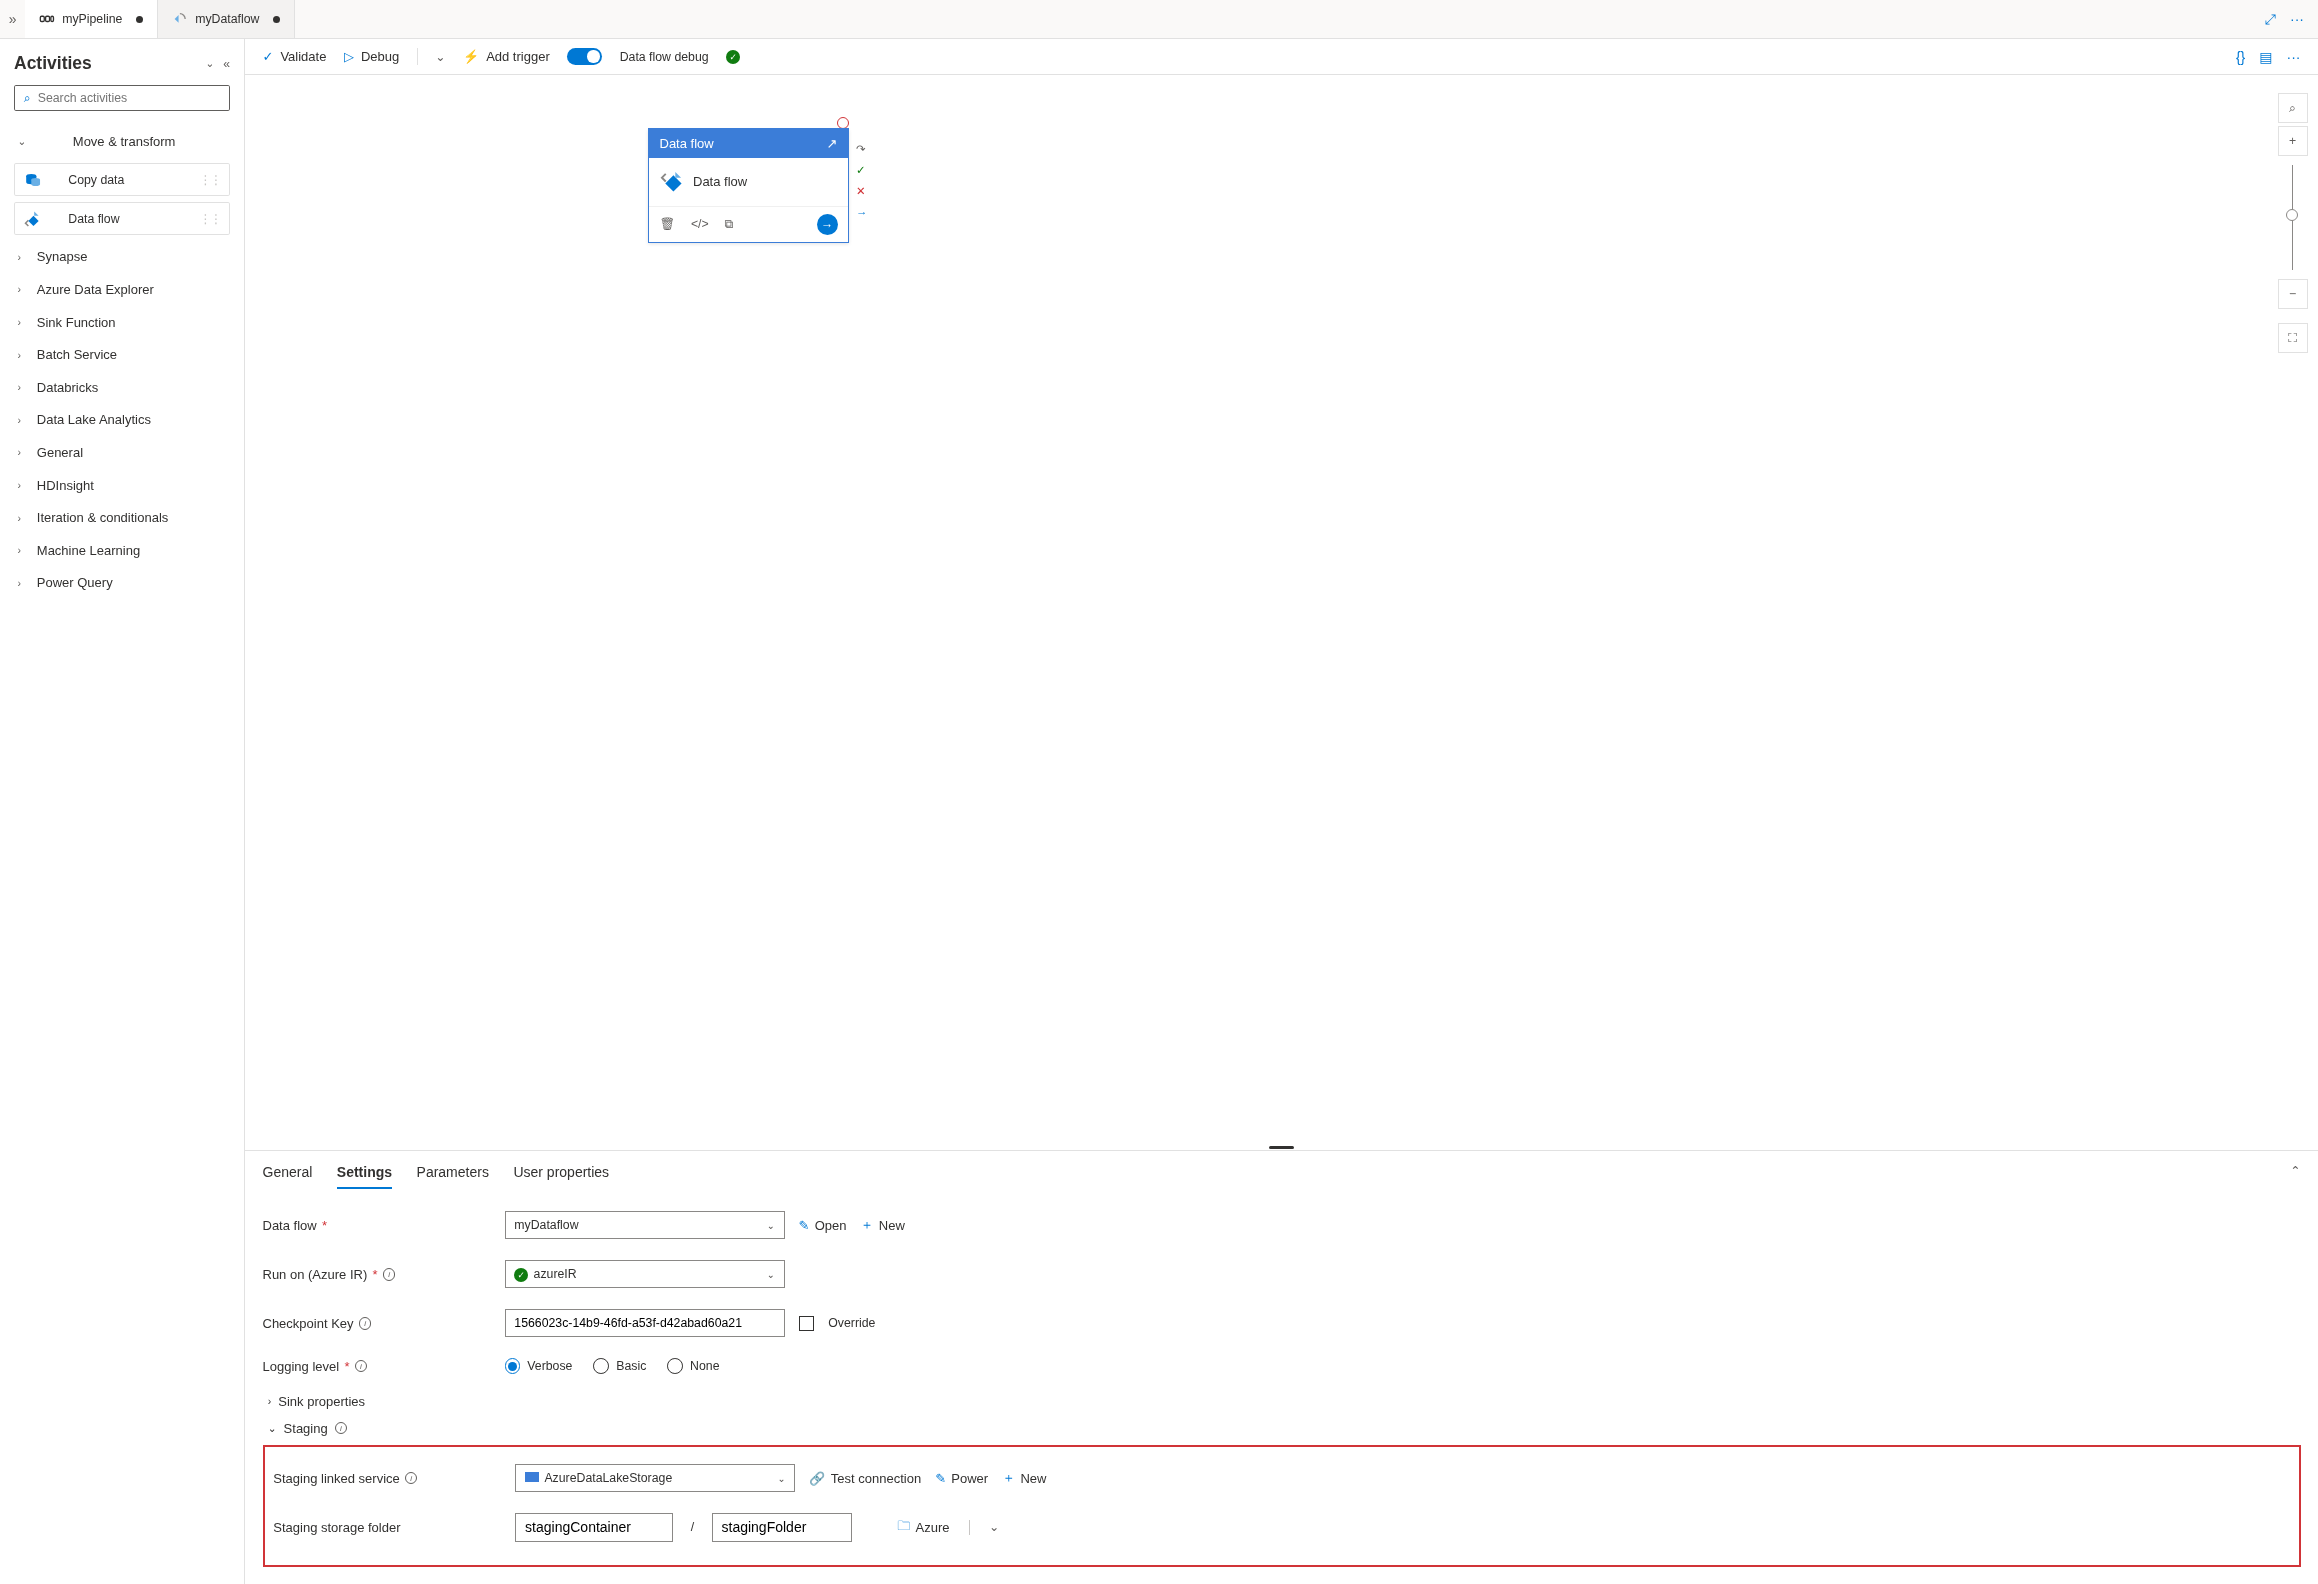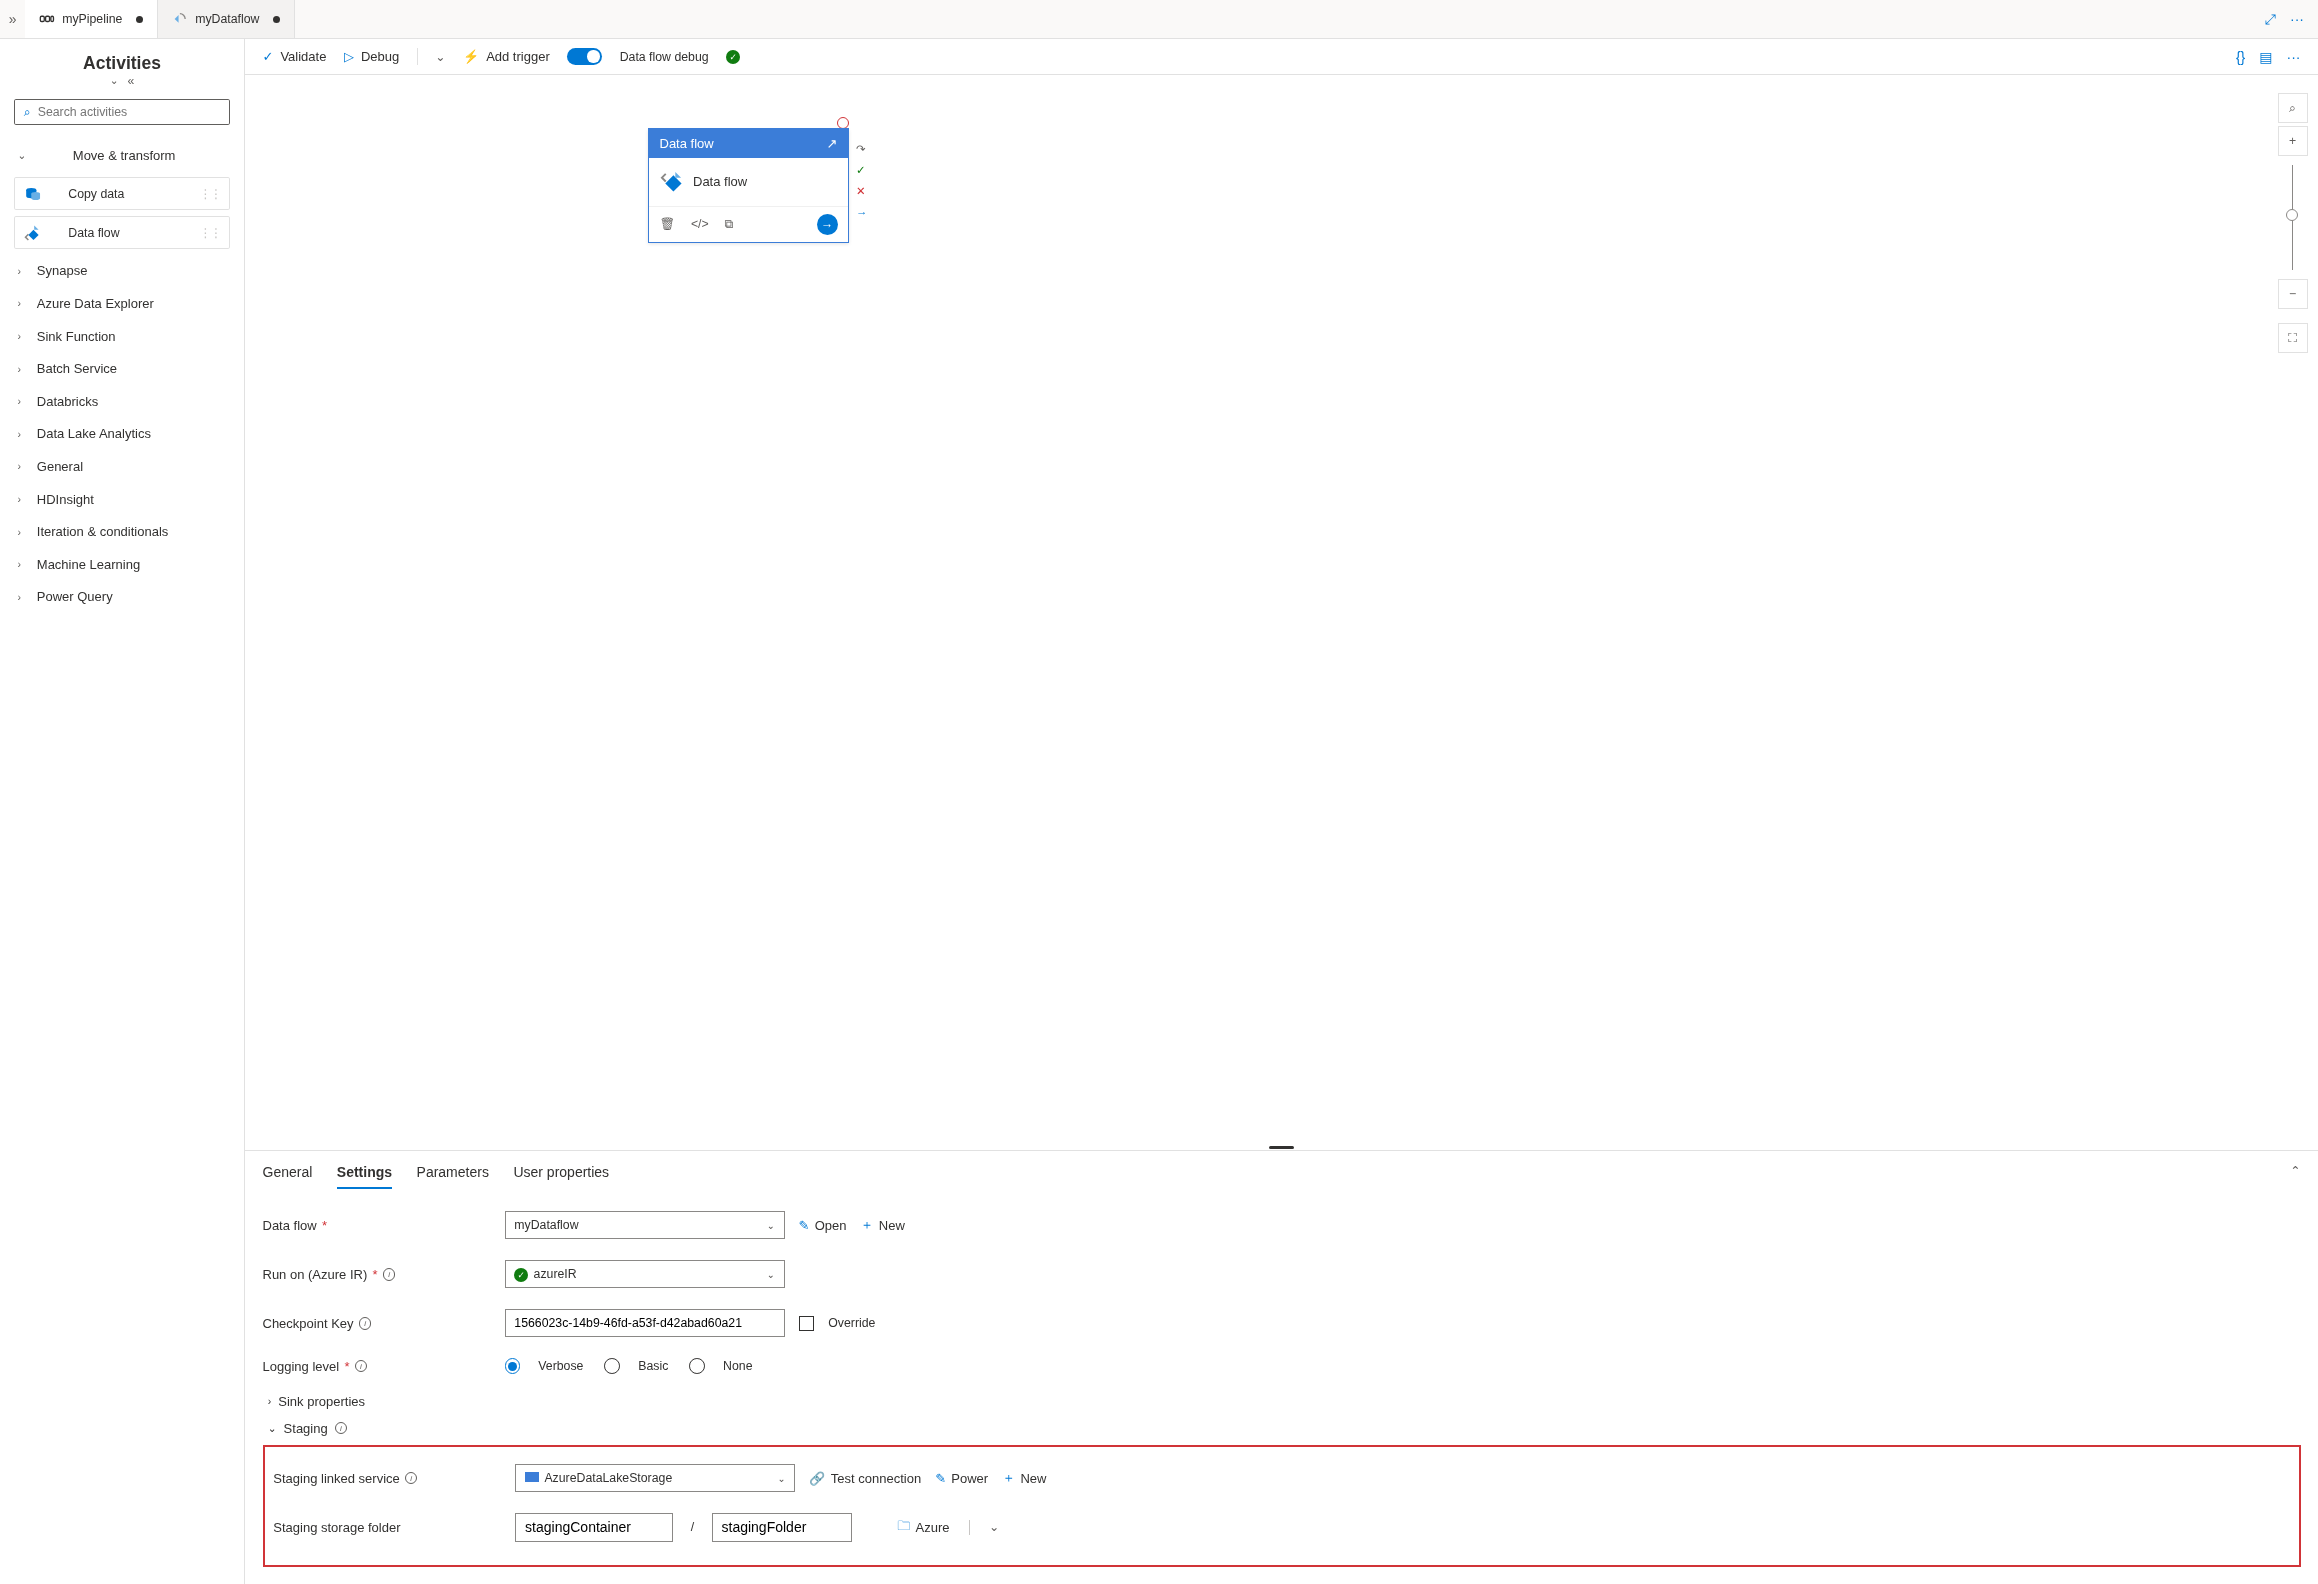--- a/index.html
+++ b/index.html
@@ -16,21 +16,21 @@
 .tab-title { font-size: 12.3px; }
 .tab-dirty { width: 7px; height: 7px; border-radius: 50%; background: #323130; margin-left: 7px; }
 .tabs-right { margin-left: auto; display: flex; gap: 14px; padding-right: 14px; }
 .icon-btn { cursor: pointer; color: #0078d4; font-size: 14px; }
 
 
 .main { display: flex; flex: 1; overflow: hidden; }
 
 
 .sidebar { width: 245px; border-right: 0.9px solid #e1e1e1; padding: 14px; overflow-y: auto; }
-.sidebar-header { display: flex; align-items: center; justify-content: space-between; margin-bottom: 10.5px; flex-direction: column; }
+.sidebar-header { display: flex; align-items: center; justify-content: space-between; margin-bottom: 10.5px; }
 .sidebar-title { font-size: 17.5px; font-weight: 600; }
 .sidebar-header-icons { display: flex; gap: 8.8px; color: #605e5c; }
 .search-box { display: flex; align-items: center; border: 0.9px solid #605e5c; border-radius: 1.8px; padding: 5.3px 8.8px; margin-bottom: 14px; }
 .search-box input { border: none; outline: none; flex: 1; font-size: 12.3px; color: #605e5c; }
 .search-box .search-icon { color: #0078d4; margin-right: 7px; }
 .category { display: flex; align-items: center; gap: 8.8px; padding: 8.8px 3.5px; cursor: pointer; font-size: 13px; }
 .category .chev { font-size: 10.5px; color: #605e5c; width: 10.5px; }
 .activity-item { display: flex; align-items: center; gap: 27px; border: 0.9px solid #e1e1e1; border-radius: 1.8px; padding: 7px 8.8px; margin: 5.3px 0 5.3px 0; cursor: grab; background: #fff; }
 .activity-item .grip { margin-left: auto; color: #c8c6c4; letter-spacing: -1.8px; }
 .activity-icon { width: 17.5px; height: 17.5px; }
@@ -80,21 +80,21 @@
 .info-icon { width: 12.3px; height: 12.3px; border: 0.9px solid #605e5c; border-radius: 50%; display: inline-flex; align-items: center; justify-content: center; font-size: 7.9px; color: #605e5c; font-style: italic; }
 .select, .text-input { border: 0.9px solid #8a8886; padding: 5.3px 8.8px; font-size: 12.3px; background: #fff; min-height: 28px; display: flex; align-items: center; }
 .select { width: 280px; justify-content: space-between; cursor: pointer; }
 .select .chev { color: #605e5c; font-size: 9.6px; }
 .select .ls-icon { width:14px; height:10.5px; background:#3b7dd8; margin-right:5.3px; display:inline-block; }
 .text-input { width: 280px; }
 .text-input input { border:none; outline:none; width:100%; font-size:12.3px; }
 .link-btn { display: flex; align-items: center; gap: 5.3px; cursor: pointer; color: #323130; font-size: 13px; }
 .link-btn .licon { color: #0078d4; }
 .radio-group { display: flex; gap: 21px; align-items: center; }
-.radio { display: flex; align-items: center; gap: 18px; cursor: pointer; }
+.radio { display: flex; align-items: center; gap: 7px; cursor: pointer; }
 .radio-circle { width: 15.8px; height: 15.8px; border: 0.9px solid #323130; border-radius: 50%; display: flex; align-items: center; justify-content: center; }
 .radio.selected .radio-circle { border-color: #0078d4; }
 .radio.selected .radio-dot { width: 8.8px; height: 8.8px; border-radius: 50%; background: #0078d4; }
 .checkbox { width: 15.8px; height: 15.8px; border: 0.9px solid #323130; cursor: pointer; }
 .section-row { display: flex; align-items: center; gap: 7px; padding: 8.8px 0 3.5px 5.3px; cursor: pointer; font-size: 13px; }
 .staging-box { border: 2.6px solid #d13438; padding: 7px 8.8px 12.3px 8.8px; margin-top: 5.3px; }
 .path-input { border: 0.9px solid #8a8886; padding: 5.3px 8.8px; font-size: 12.3px; width: 158px; }
 .path-input input { border:none; outline:none; width:100%; font-size:14px; }
 .slash { padding: 0 3.5px; }
 .browse-sep { width:0.9px; height:15.8px; background:#c8c6c4; margin:0 5.3px;}

